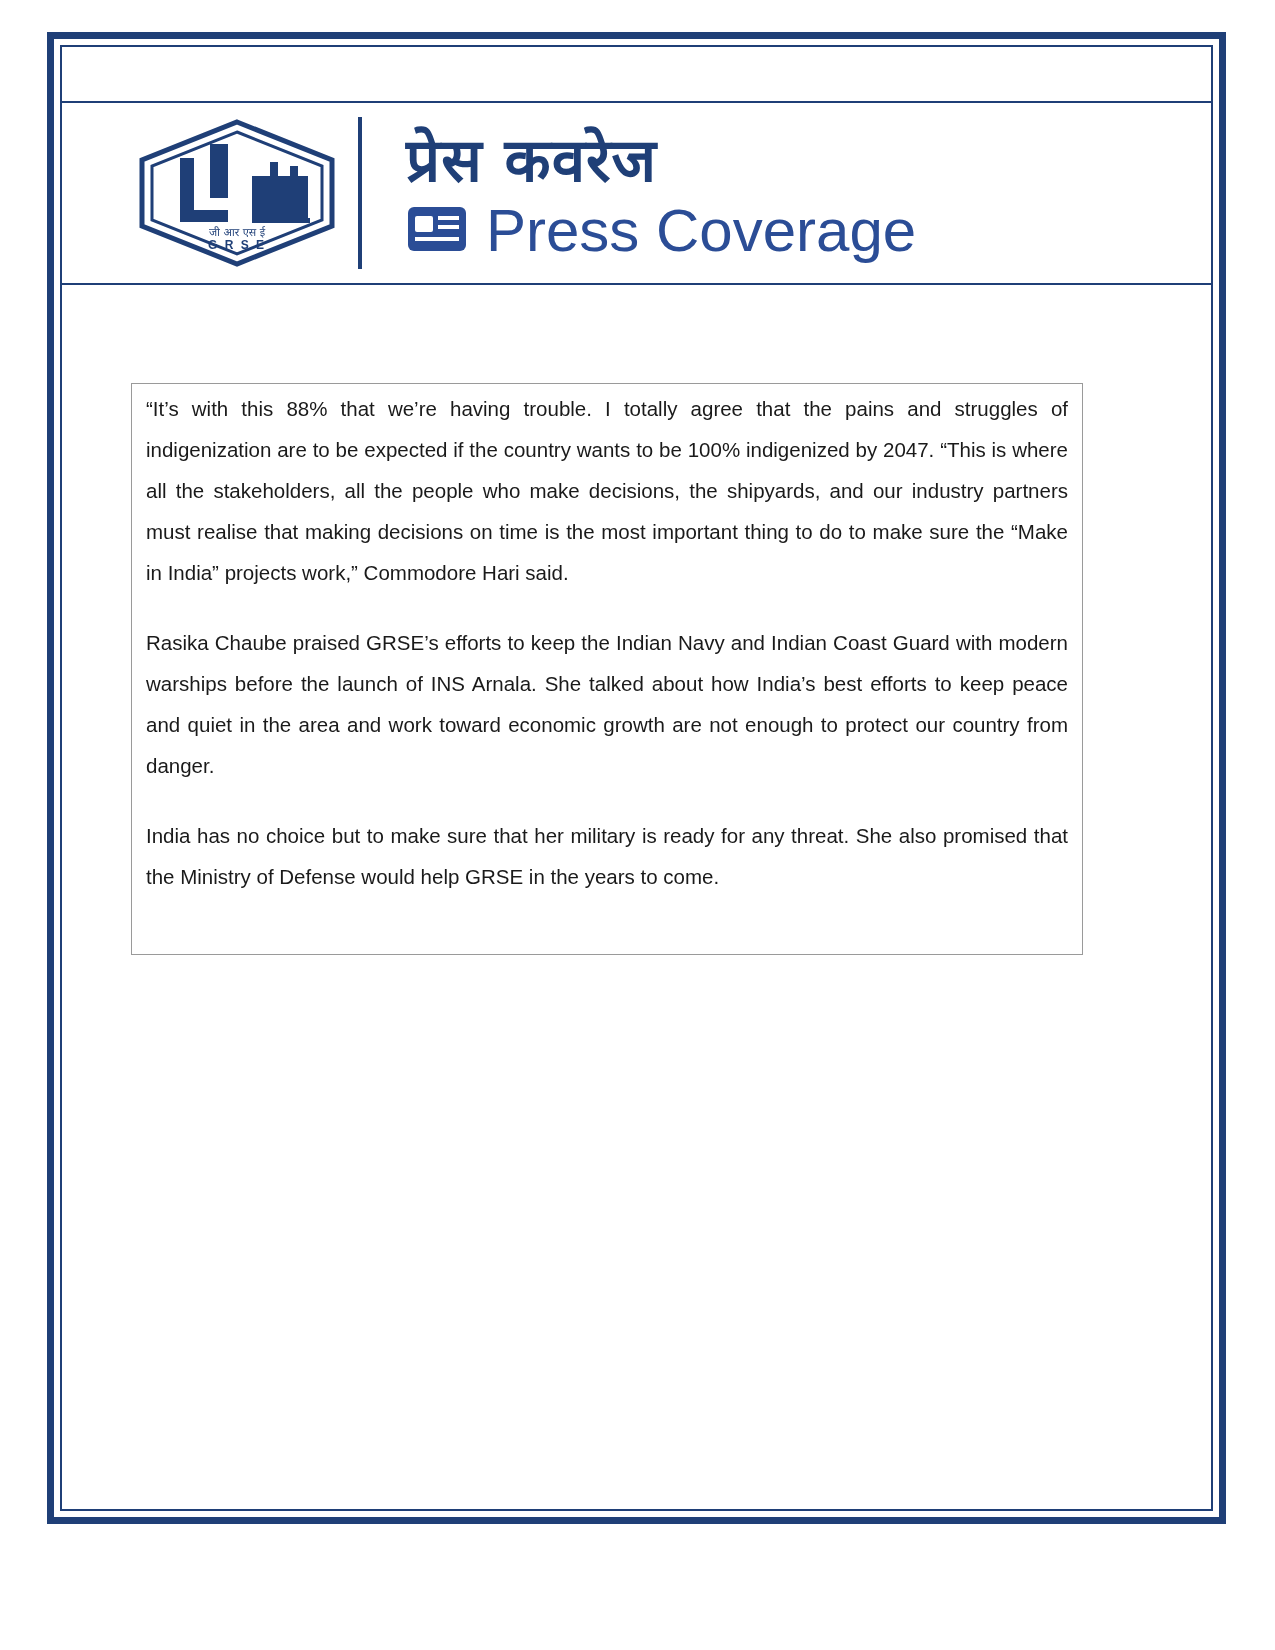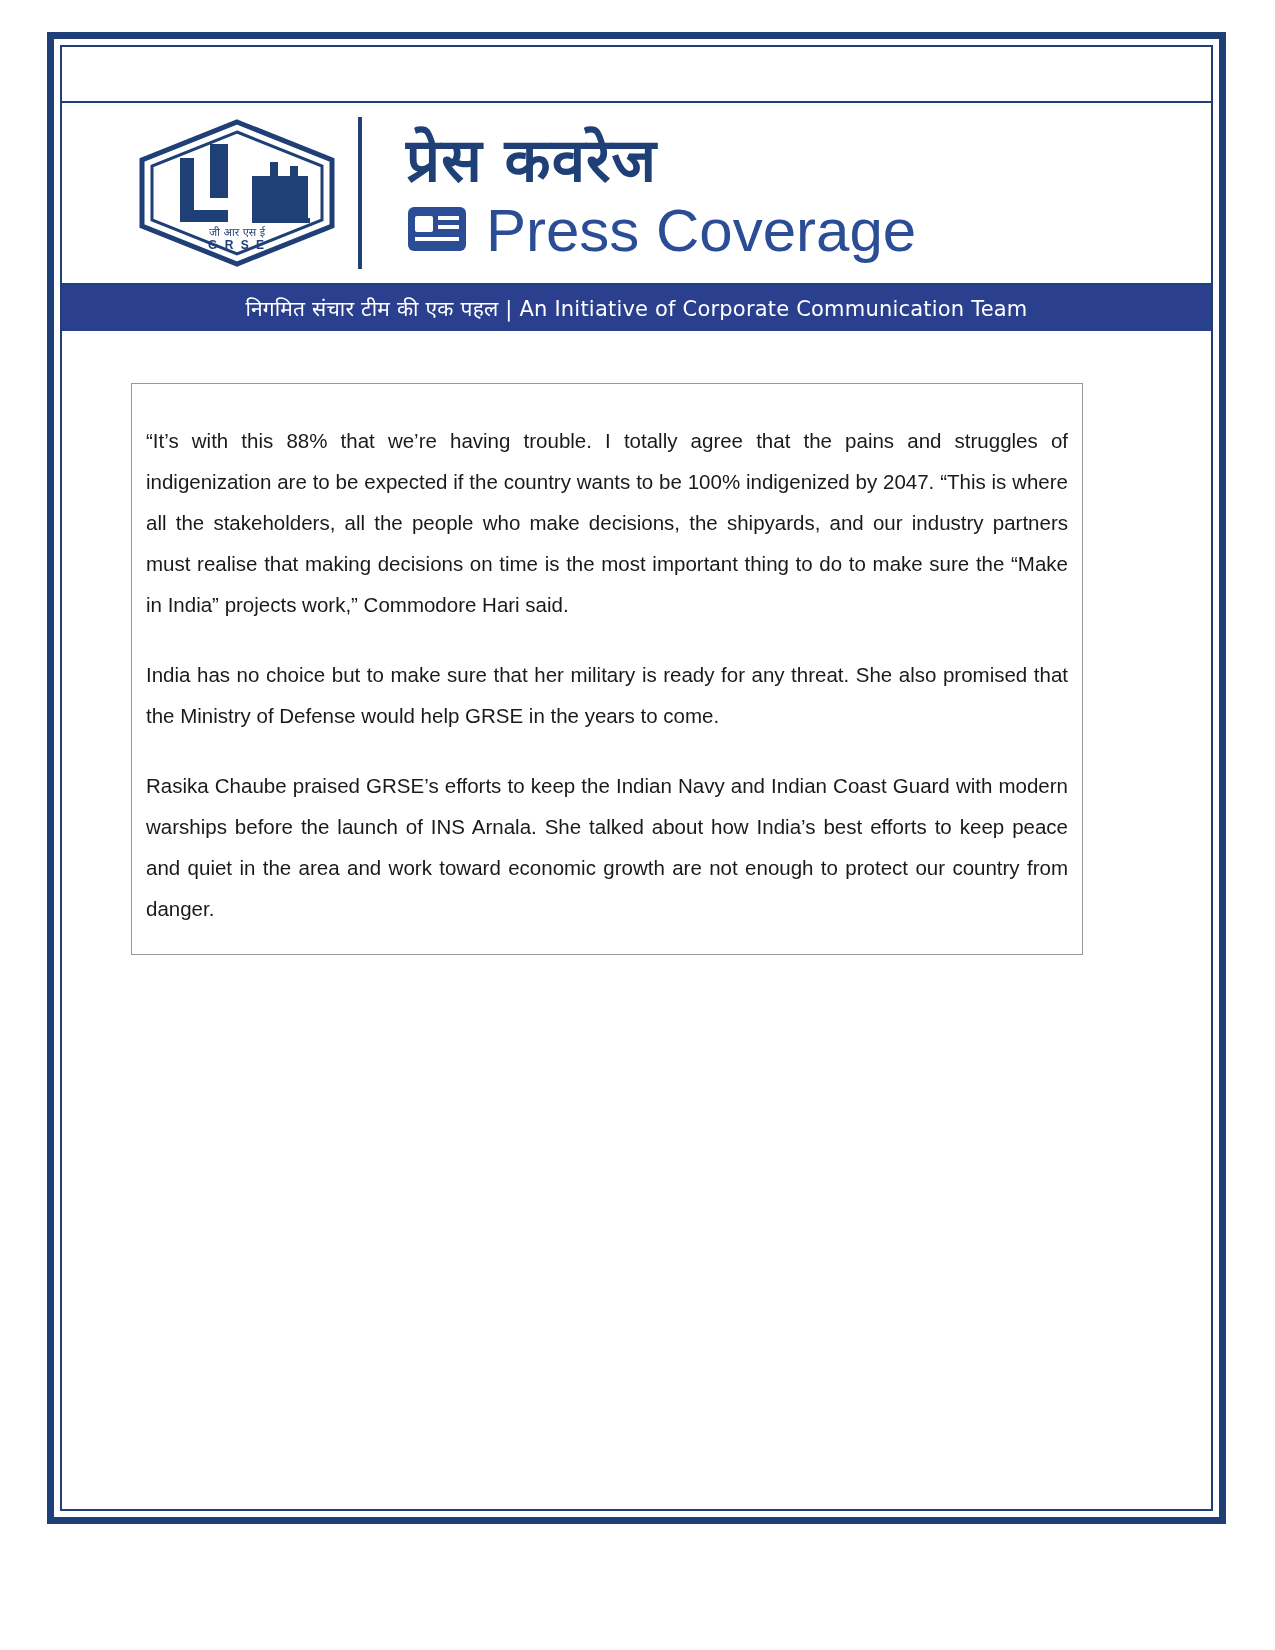--- a/index.html
+++ b/index.html
@@ -145,21 +145,21 @@
 
   
   .content-box {
     position: absolute;
     left: 131px;
     top: 383px;
     width: 952px;
     min-height: 572px;
     border: 1px solid #9a9a9a;
     box-sizing: border-box;
-    padding: 36px 14px 18px 14px;
+    padding: 4px 14px 18px 14px;
     background: #ffffff;
   }
 
   .para {
     color: #1a1a1a;
     font-size: 20.5px;
     line-height: 41px;
     text-align: justify;
     text-justify: inter-word;
     margin: 0 0 29px 0;
@@ -207,25 +207,22 @@
               <rect x="32" y="22" width="21" height="4" fill="#ffffff"></rect>
               <rect x="9" y="34" width="44" height="4" fill="#ffffff"></rect>
             </svg>
           </span>
           <span class="title-eng">Press Coverage</span>
         </div>
       </div>
 
     </div>
 
-    <div class="header-strip">
-      <span class="strip-text">निगमित संचार टीम की एक पहल  |  An Initiative of Corporate Communication Team</span>
-    </div>
 
   </div>
 
   <div class="content-box">
     <p class="para">“It’s with this 88% that we’re having trouble. I totally agree that the pains and struggles of indigenization are to be expected if the country wants to be 100% indigenized by 2047. “This is where all the stakeholders, all the people who make decisions, the shipyards, and our industry partners must realise that making decisions on time is the most important thing to do to make sure the “Make in India” projects work,” Commodore Hari said.</p>
+    <p class="para">Rasika Chaube praised GRSE’s efforts to keep the Indian Navy and Indian Coast Guard with modern warships before the launch of INS Arnala. She talked about how India’s best efforts to keep peace and quiet in the area and work toward economic growth are not enough to protect our country from danger.</p>
     <p class="para">India has no choice but to make sure that her military is ready for any threat. She also promised that the Ministry of Defense would help GRSE in the years to come.</p>
-    <p class="para">Rasika Chaube praised GRSE’s efforts to keep the Indian Navy and Indian Coast Guard with modern warships before the launch of INS Arnala. She talked about how India’s best efforts to keep peace and quiet in the area and work toward economic growth are not enough to protect our country from danger.</p>
   </div>
 
 </div>
 
 </body></html>

